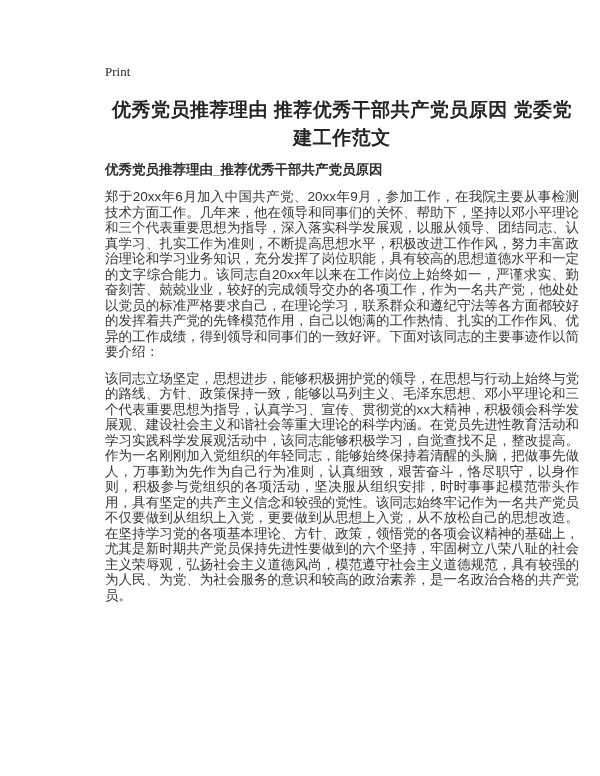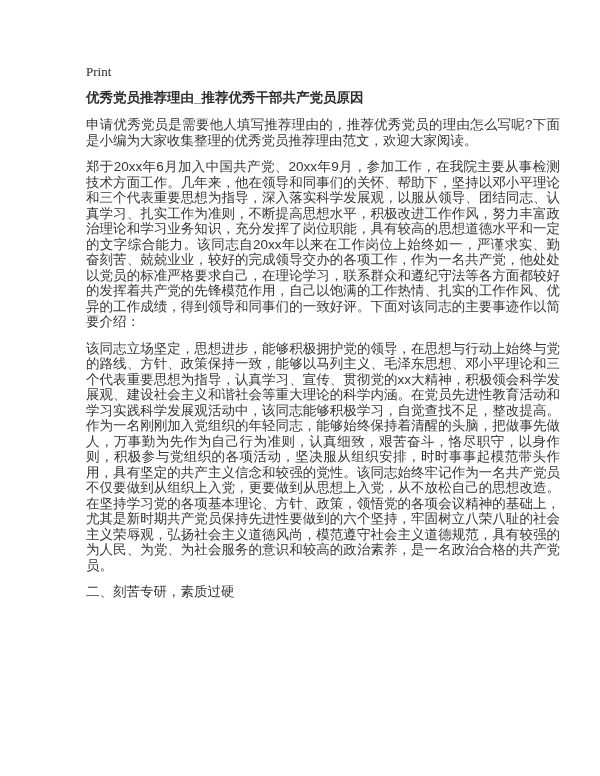--- a/index.html
+++ b/index.html
@@ -11,20 +11,21 @@
   body {
     width: 600px;
     height: 776px;
     font-family: "Liberation Sans", "DejaVu Sans", sans-serif;
     color: #363636;
     overflow: hidden;
   }
   .page {
     padding: 62px 40px 0 86px;
     width: 540px;
+    margin-left: 19px;
   }
   .content-col {
     width: 474px;
   }
   .print-link {
     font-family: "Liberation Serif", "DejaVu Serif", serif;
     font-size: 13px;
     line-height: 13px;
     color: #2b2b2b;
     display: inline-block;
@@ -58,27 +59,26 @@
   }
 </style>
 </head>
 <body>
 
 <div class="page">
   <div class="content-col">
 
     <span class="print-link">Print</span>
 
+    <h1 class="doc-title">优秀党员推荐理由 推荐优秀干部共产党员原因 党委党建工作范文</h1>
 
     <h2 class="doc-subtitle">优秀党员推荐理由_推荐优秀干部共产党员原因</h2>
 
-    <p class="body-text">申请优秀党员是需要他人填写推荐理由的，推荐优秀党员的理由怎么写呢?下面是小编为大家收集整理的优秀党员推荐理由范文，欢迎大家阅读。</p>
 
 
     <p class="body-text">郑于20xx年6月加入中国共产党、20xx年9月，参加工作，在我院主要从事检测技术方面工作。几年来，他在领导和同事们的关怀、帮助下，坚持以邓小平理论和三个代表重要思想为指导，深入落实科学发展观，以服从领导、团结同志、认真学习、扎实工作为准则，不断提高思想水平，积极改进工作作风，努力丰富政治理论和学习业务知识，充分发挥了岗位职能，具有较高的思想道德水平和一定的文字综合能力。该同志自20xx年以来在工作岗位上始终如一，严谨求实、勤奋刻苦、兢兢业业，较好的完成领导交办的各项工作，作为一名共产党，他处处以党员的标准严格要求自己，在理论学习，联系群众和遵纪守法等各方面都较好的发挥着共产党的先锋模范作用，自己以饱满的工作热情、扎实的工作作风、优异的工作成绩，得到领导和同事们的一致好评。下面对该同志的主要事迹作以简要介绍：</p>
 
 
     <p class="body-text">该同志立场坚定，思想进步，能够积极拥护党的领导，在思想与行动上始终与党的路线、方针、政策保持一致，能够以马列主义、毛泽东思想、邓小平理论和三个代表重要思想为指导，认真学习、宣传、贯彻党的xx大精神，积极领会科学发展观、建设社会主义和谐社会等重大理论的科学内涵。在党员先进性教育活动和学习实践科学发展观活动中，该同志能够积极学习，自觉查找不足，整改提高。作为一名刚刚加入党组织的年轻同志，能够始终保持着清醒的头脑，把做事先做人，万事勤为先作为自己行为准则，认真细致，艰苦奋斗，恪尽职守，以身作则，积极参与党组织的各项活动，坚决服从组织安排，时时事事起模范带头作用，具有坚定的共产主义信念和较强的党性。该同志始终牢记作为一名共产党员不仅要做到从组织上入党，更要做到从思想上入党，从不放松自己的思想改造。在坚持学习党的各项基本理论、方针、政策，领悟党的各项会议精神的基础上，尤其是新时期共产党员保持先进性要做到的六个坚持，牢固树立八荣八耻的社会主义荣辱观，弘扬社会主义道德风尚，模范遵守社会主义道德规范，具有较强的为人民、为党、为社会服务的意识和较高的政治素养，是一名政治合格的共产党员。</p>
 
-    <p class="plain-heading">二、刻苦专研，素质过硬</p>
 
   </div>
 </div>
 
 </body></html>

